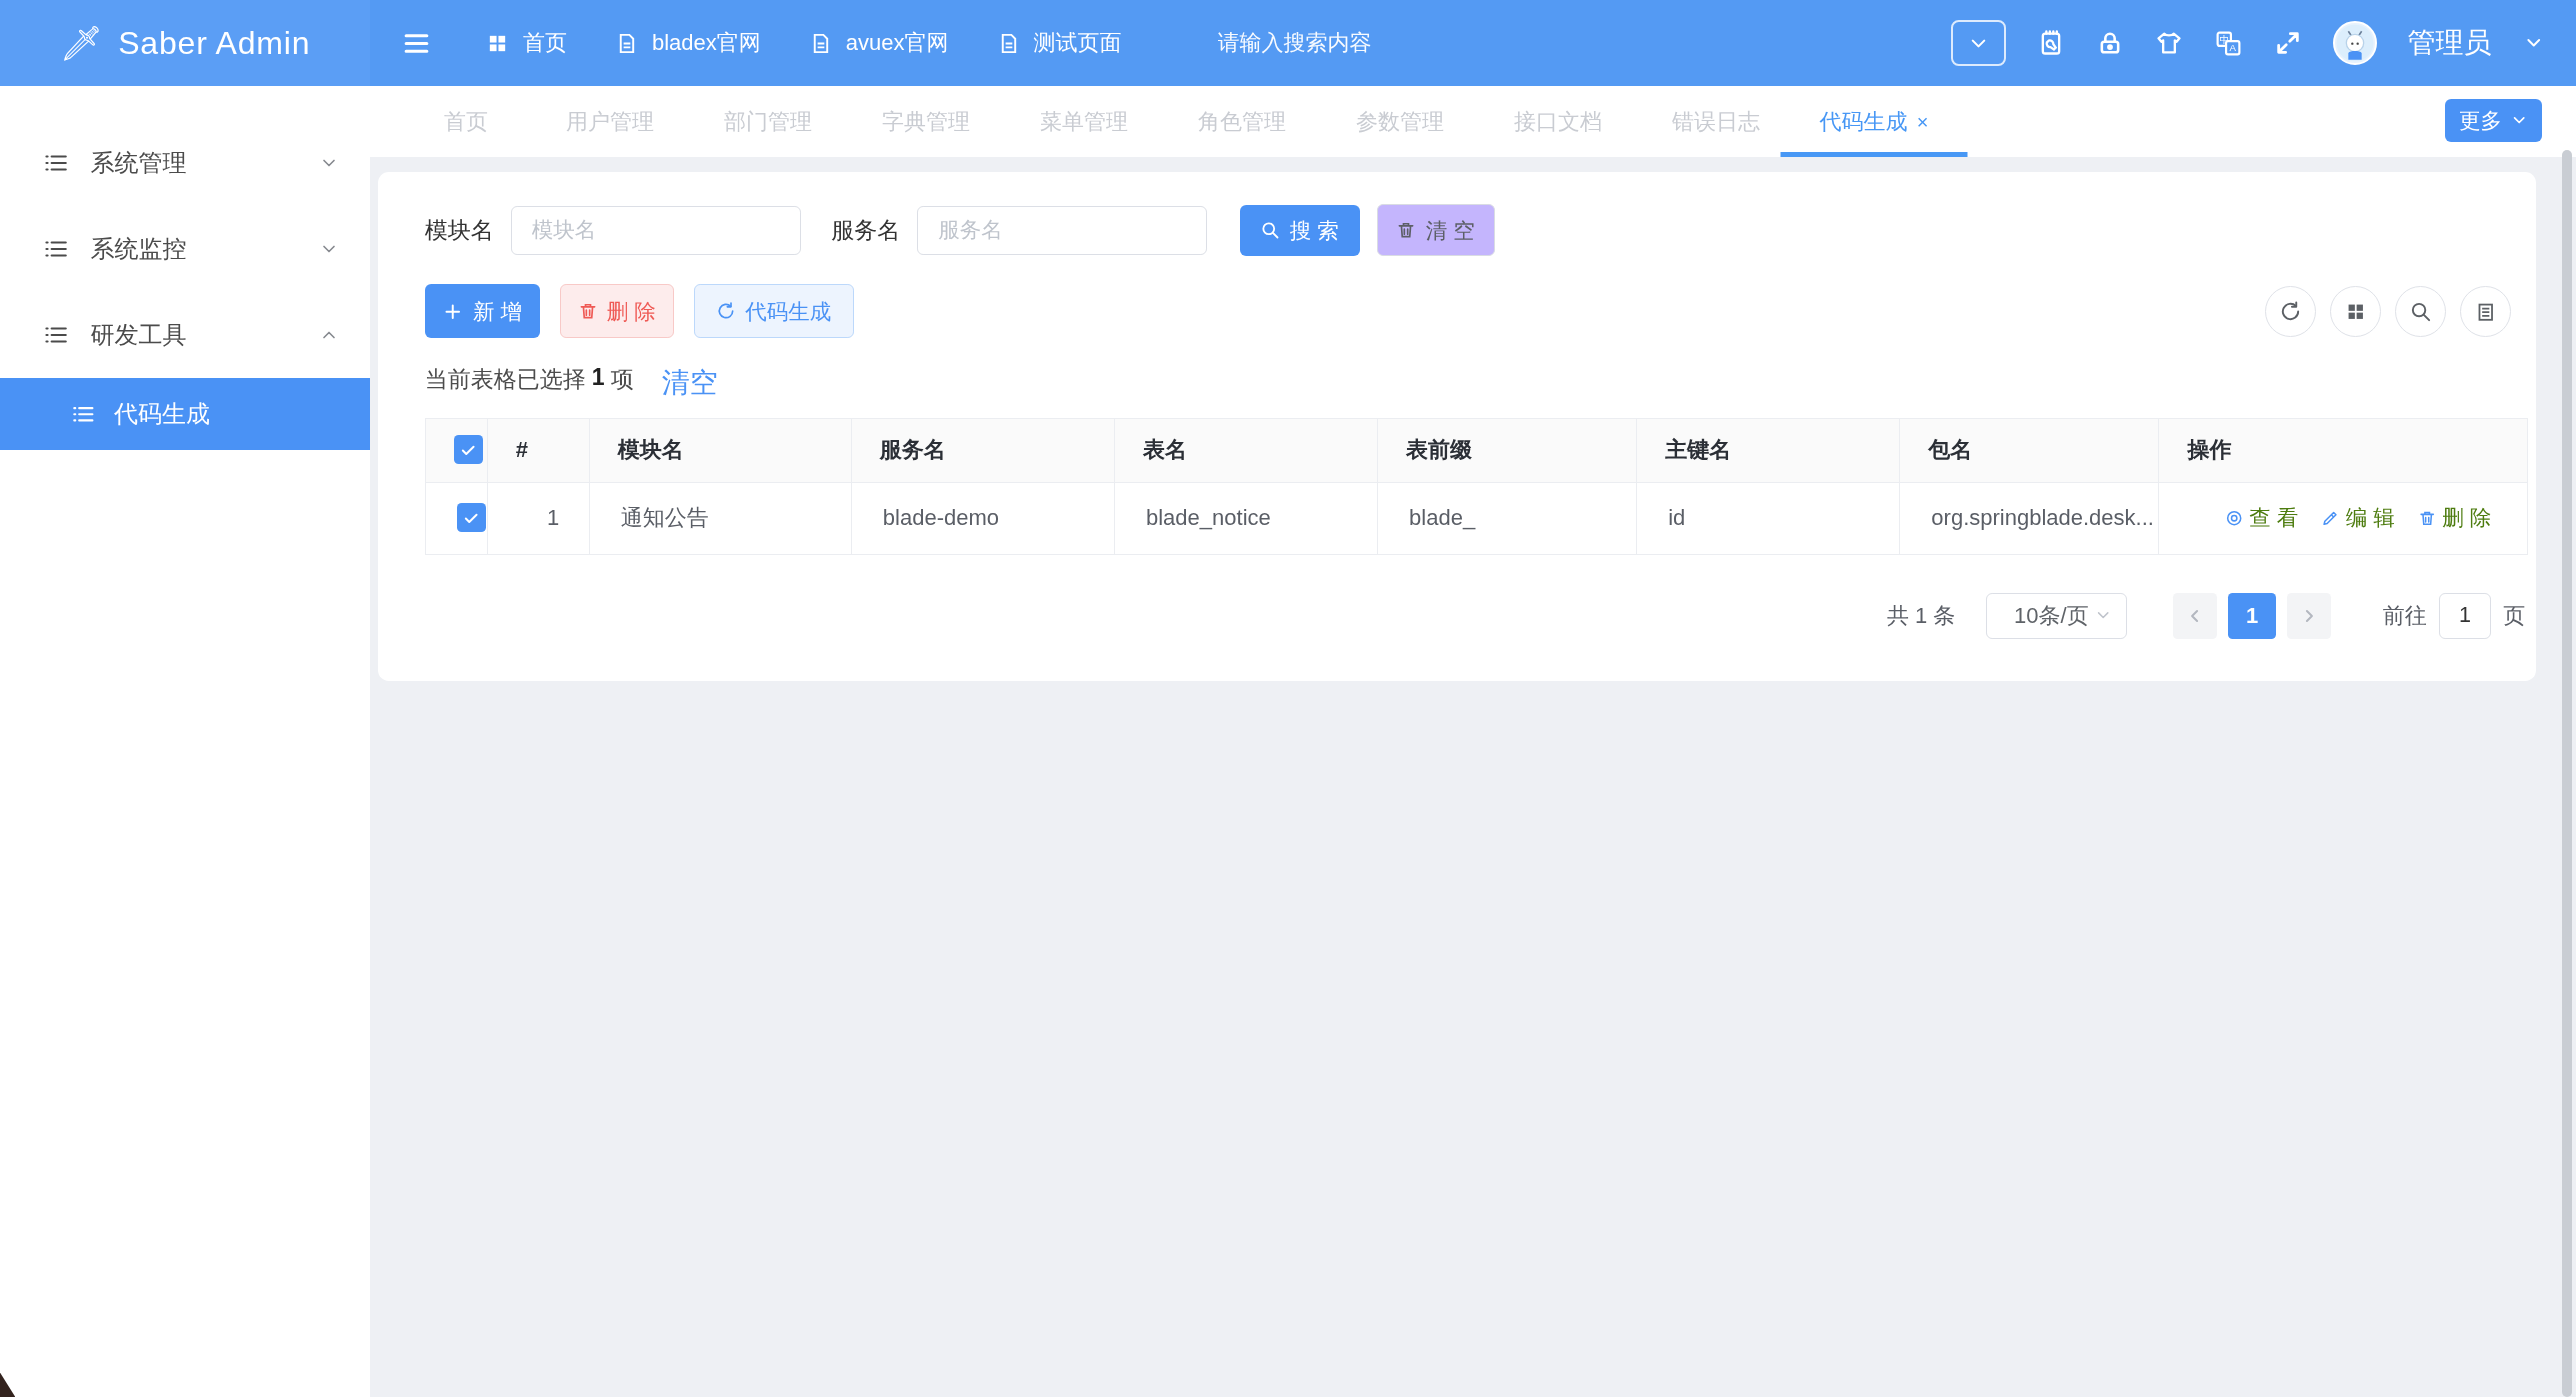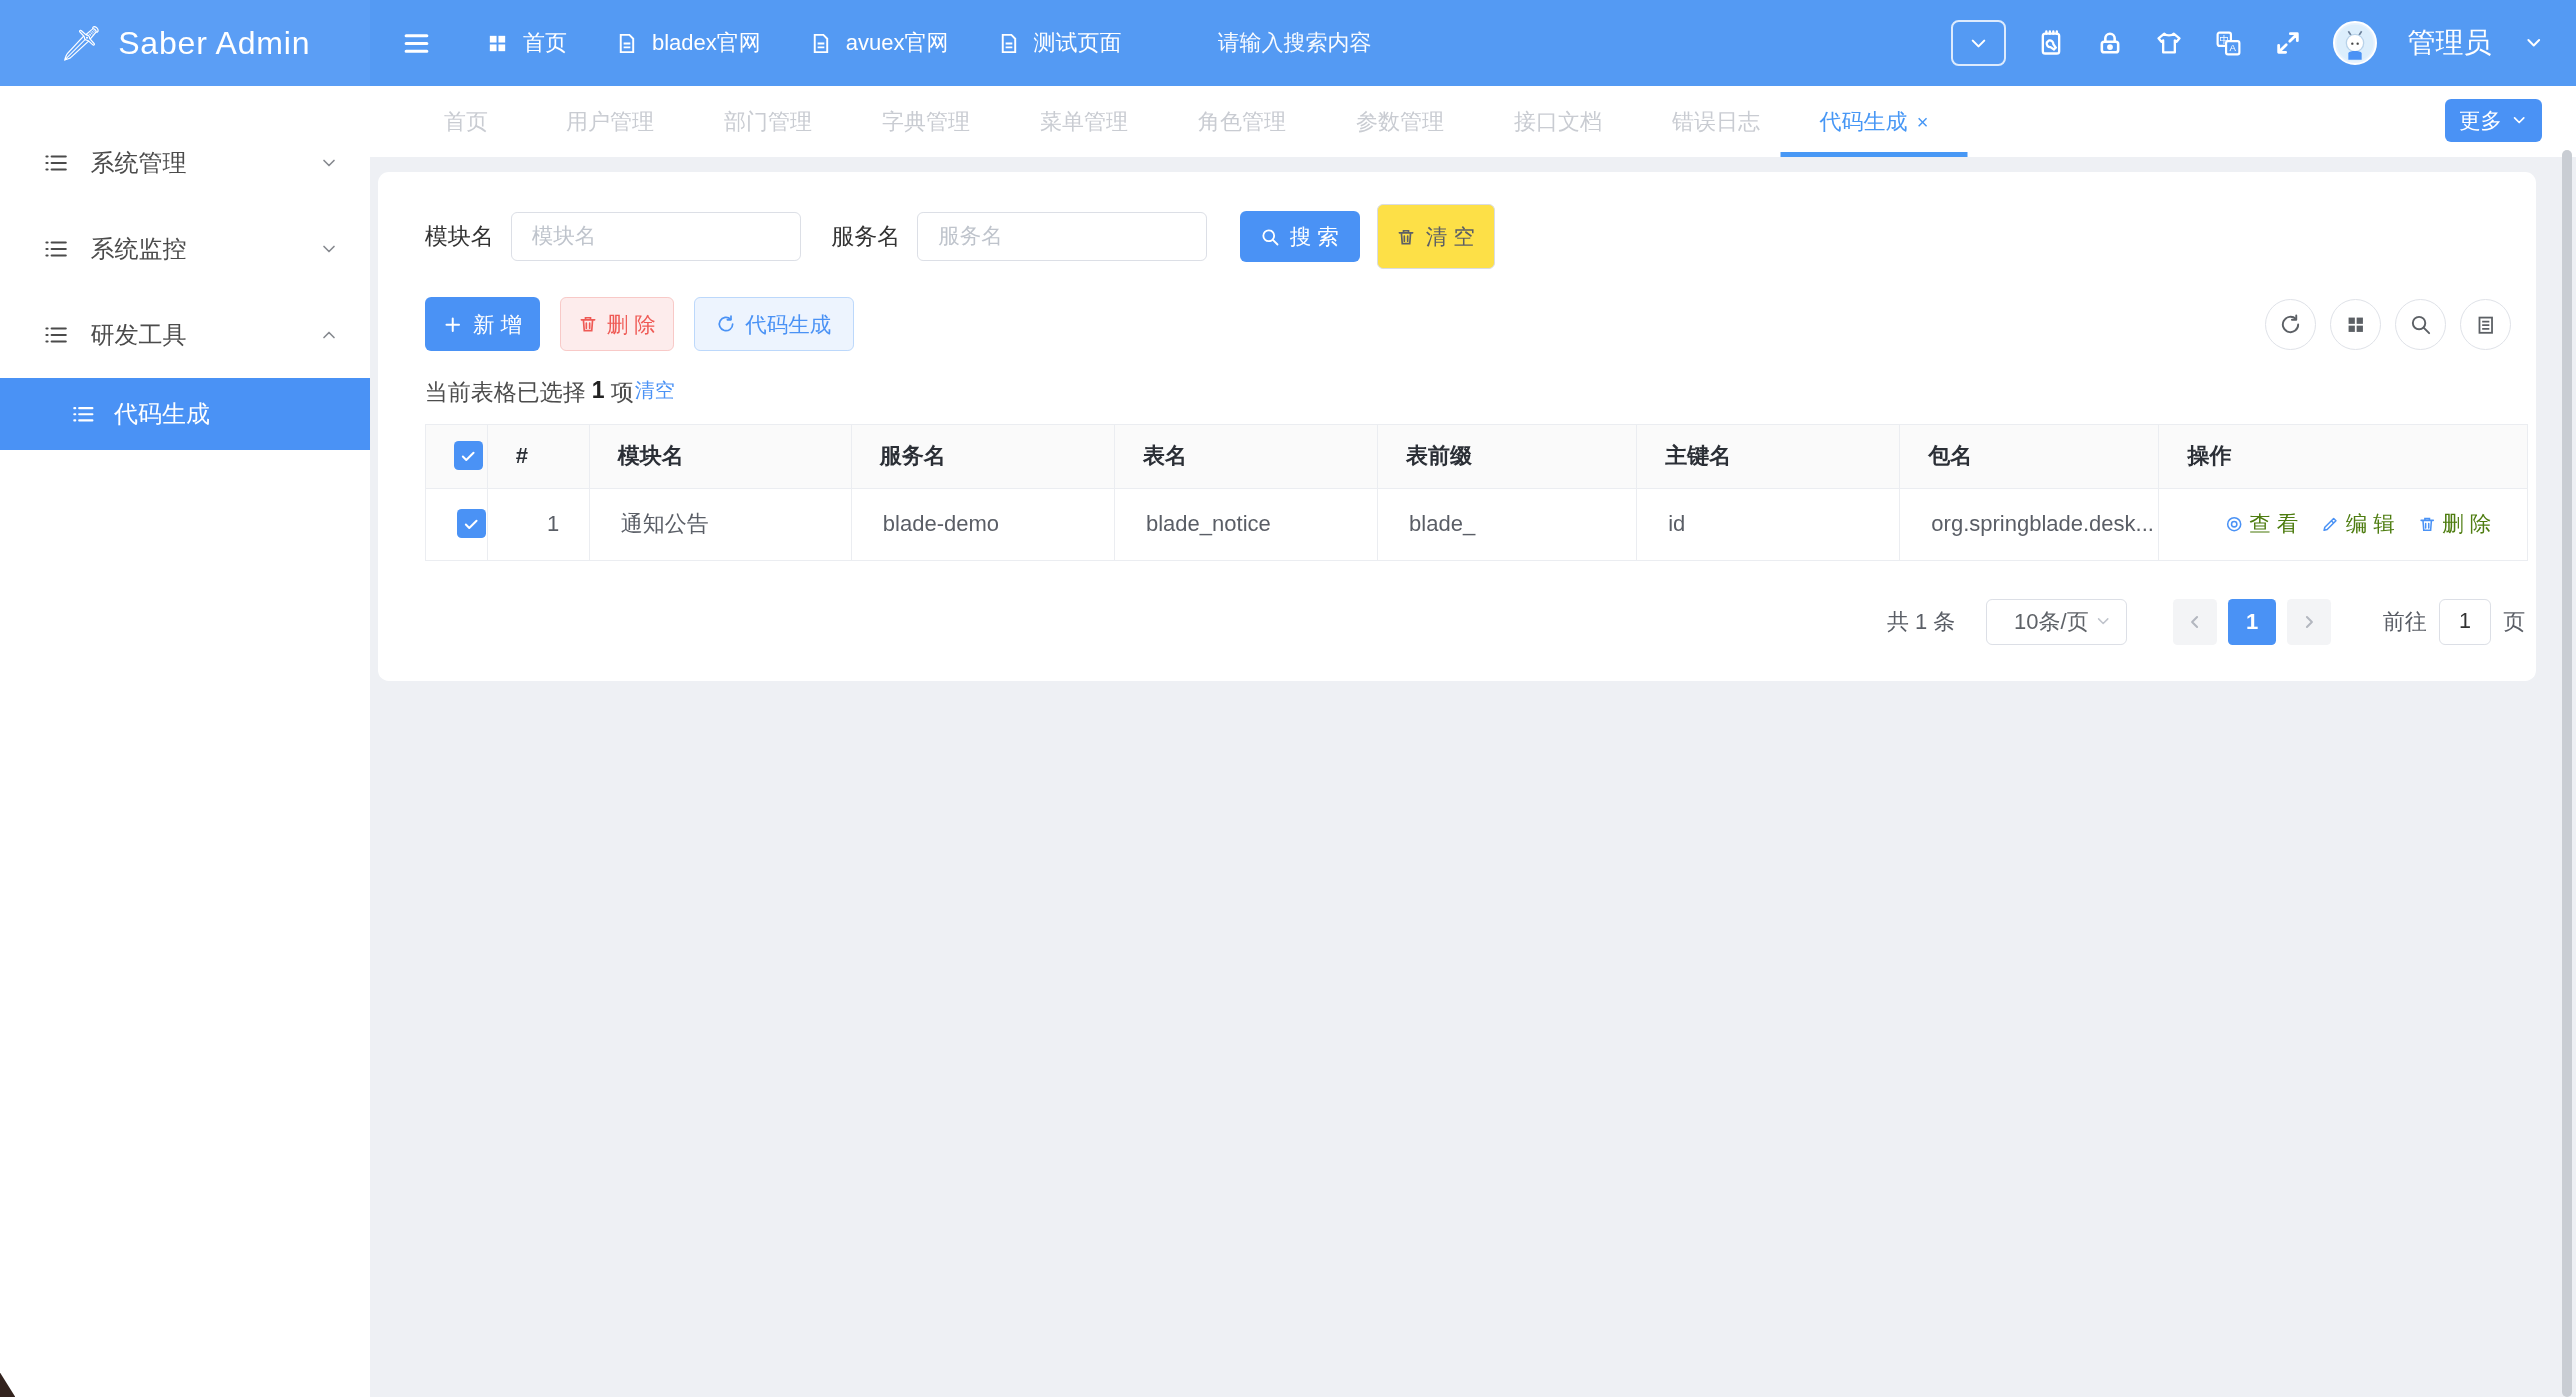--- a/index.html
+++ b/index.html
@@ -50,34 +50,34 @@
   .panel { background:#fff; border-radius:10.7px; height:509px; padding:32px 10.7px 0 47px; position:relative; }
 
   
   .filter-row { display:flex; align-items:center; }
   .flabel { font-size:23px; color:#333; margin-right:17px; white-space:nowrap; }
   .flabel + input { margin-right:15.3px; }
   .tinput { width:290px; height:49px; border:1.5px solid #dcdfe6; border-radius:6.1px; padding:0 20px; font-size:21.5px; color:#333; outline:none; }
   .tinput::placeholder { color:#bfc4cc; }
   .btn { display:flex; align-items:center; justify-content:center; gap:9.2px; border-radius:6.1px; font-size:21.5px; cursor:pointer; border:none; white-space:nowrap; }
   .btn-search { margin-left:17px; width:120px; height:51px; background:#4a92f5; color:#fff; }
-  .btn-clear { margin-left:17px; width:118px; height:65px; background:#fde047; border:1.5px solid #d9dce3; color:#5c5f66; }
+  .btn-clear { margin-left:17px; width:118px; height:52px; background:#c4b5fd; border:1.5px solid #d9dce3; color:#5c5f66; }
 
   
   .toolbar-row { margin-top:28px; display:flex; align-items:center; }
   .btn-add { width:115px; height:54px; background:#4a92f5; color:#fff; }
   .btn-del { margin-left:20px; width:114px; height:54px; background:#fdecec; border:1.5px solid #f8c9c7; color:#ef5a55; }
   .btn-gen { margin-left:20px; width:160px; height:54px; background:#edf4fe; border:1.5px solid #bcd8fb; color:#4a92f5; }
   .tool-circles { margin-left:auto; margin-right:14px; display:flex; gap:14px; }
   .circle { width:51px; height:51px; border-radius:50%; border:1.5px solid #dfe2e8; background:#fff; color:#5c6065; display:flex; align-items:center; justify-content:center; cursor:pointer; }
 
   
   .selection-row { margin-top:26px; display:flex; align-items:flex-start; font-size:23px; color:#4c4c4c; }
   .selection-row b { margin:0 6.1px; color:#222; }
-  .clear-link { color:#4a92f5; font-size:20px; margin-left:1px; cursor:pointer; text-decoration:none; }
+  .clear-link { color:#4a92f5; font-size:28px; margin-left:28px; cursor:pointer; text-decoration:none; }
 
   
   table.grid { margin-top:15.3px; border-collapse:collapse; width:2103px; border-top:1.5px solid #e4eaf4; }
   table.grid th, table.grid td { border:1.5px solid #ebedf1; }
   table.grid th { background:#fafafa; height:64px; font-size:22px; color:#2b2f36; font-weight:bold; text-align:left; padding-left:28px; }
   table.grid td { height:72px; font-size:22px; color:#5a5e66; padding-left:31px; background:#fff; }
   th.center, td.center { text-align:center; padding-left:0; }
   .checkbox { width:29px; height:29px; border-radius:4.6px; background:#4a92f5; display:inline-flex; align-items:center; justify-content:center; cursor:pointer; }
   .checkbox svg { stroke:#fff; }
   .rowlink { color:#4d7c0f; font-size:21.5px; text-decoration:none; display:inline-flex; align-items:center; gap:6.1px; margin:0 11.5px; cursor:pointer; white-space:nowrap; }

